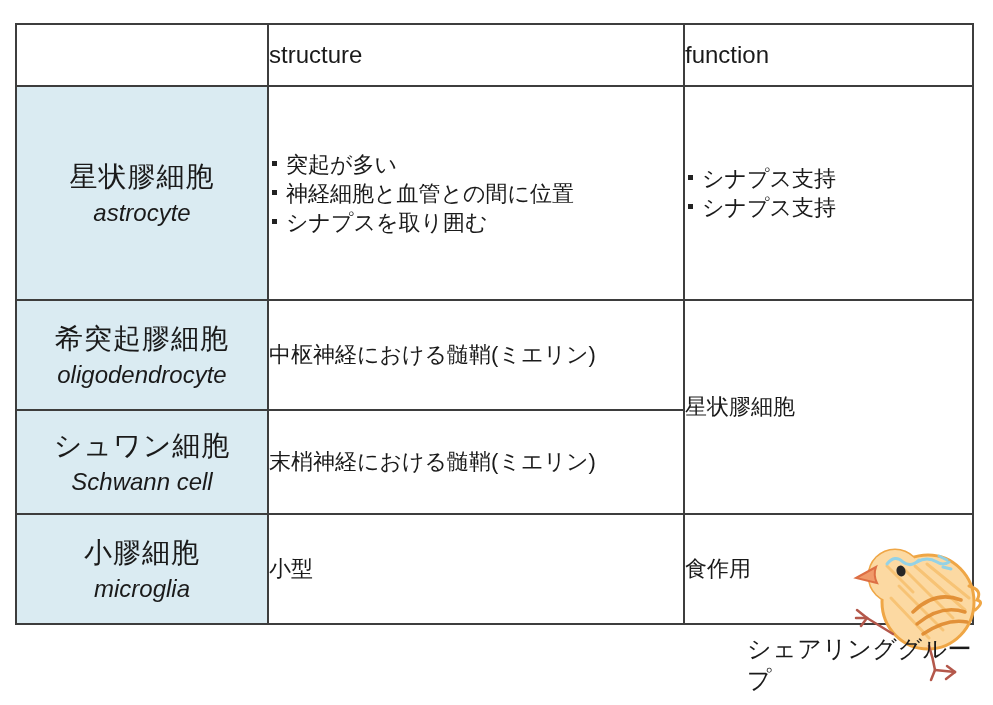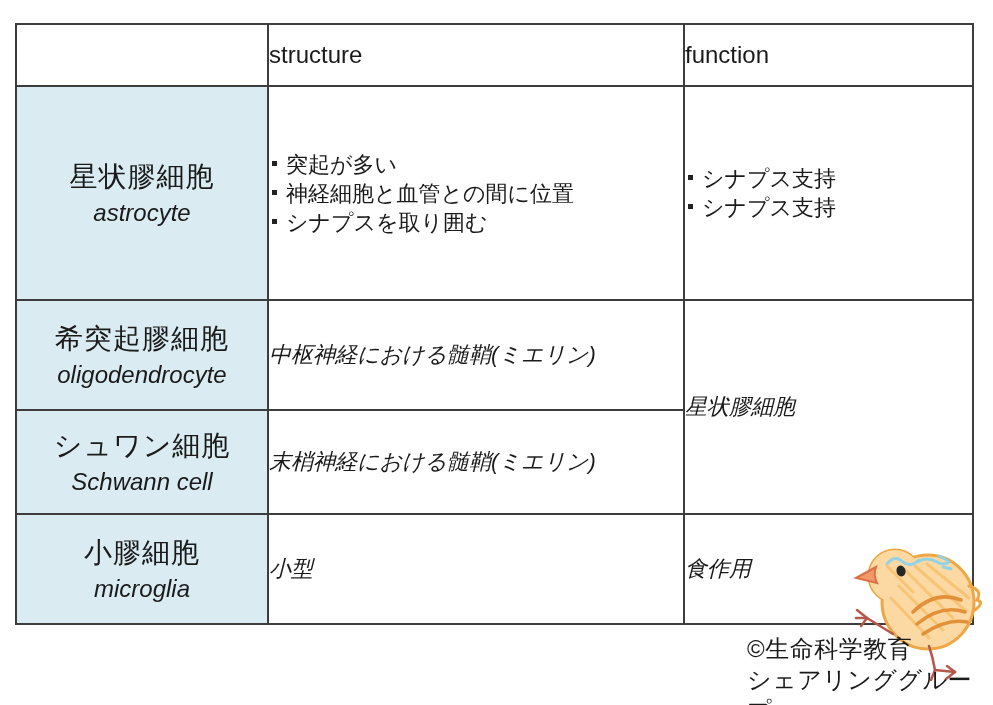--- a/index.html
+++ b/index.html
@@ -37,21 +37,21 @@
   .en{font-size:24px;line-height:32px;font-style:italic;}
 
   td.c-struct{padding-left:11px;font-size:22px;border-radius:18px;}
   td.c-func{padding-left:13px;font-size:22px;}
 
   .bullet-line{line-height:29px;font-size:22px;white-space:nowrap;}
   .bullet{
     display:inline-block;width:5px;height:5px;background:#222;
     margin:0 9px 5px 3px;vertical-align:middle;
   }
-  .plain-text{font-size:22px;white-space:nowrap;font-style:italic;}
+  .plain-text{font-size:22px;white-space:nowrap;}
 
   .credit{
     position:absolute;left:747px;top:633px;
     font-size:24px;line-height:31px;letter-spacing:0.5px;
     color:#1a1a1a;
   }
 
   svg.chick{position:absolute;left:843px;top:538px;}
 </style>
 </head>
@@ -170,17 +170,16 @@
         <path d="M86,108 Q90,120 92,132"></path>
         <path d="M92,132 L112,134"></path>
         <path d="M112,134 L104,128"></path>
         <path d="M112,134 L103,141"></path>
         <path d="M92,132 L88,142"></path>
       </g>
     </g>
   </svg>
 
   <div class="credit">
-    <div>©生命科学教育</div>
     <div>シェアリンググループ</div>
   </div>
 
 </div>
 
 </body></html>

